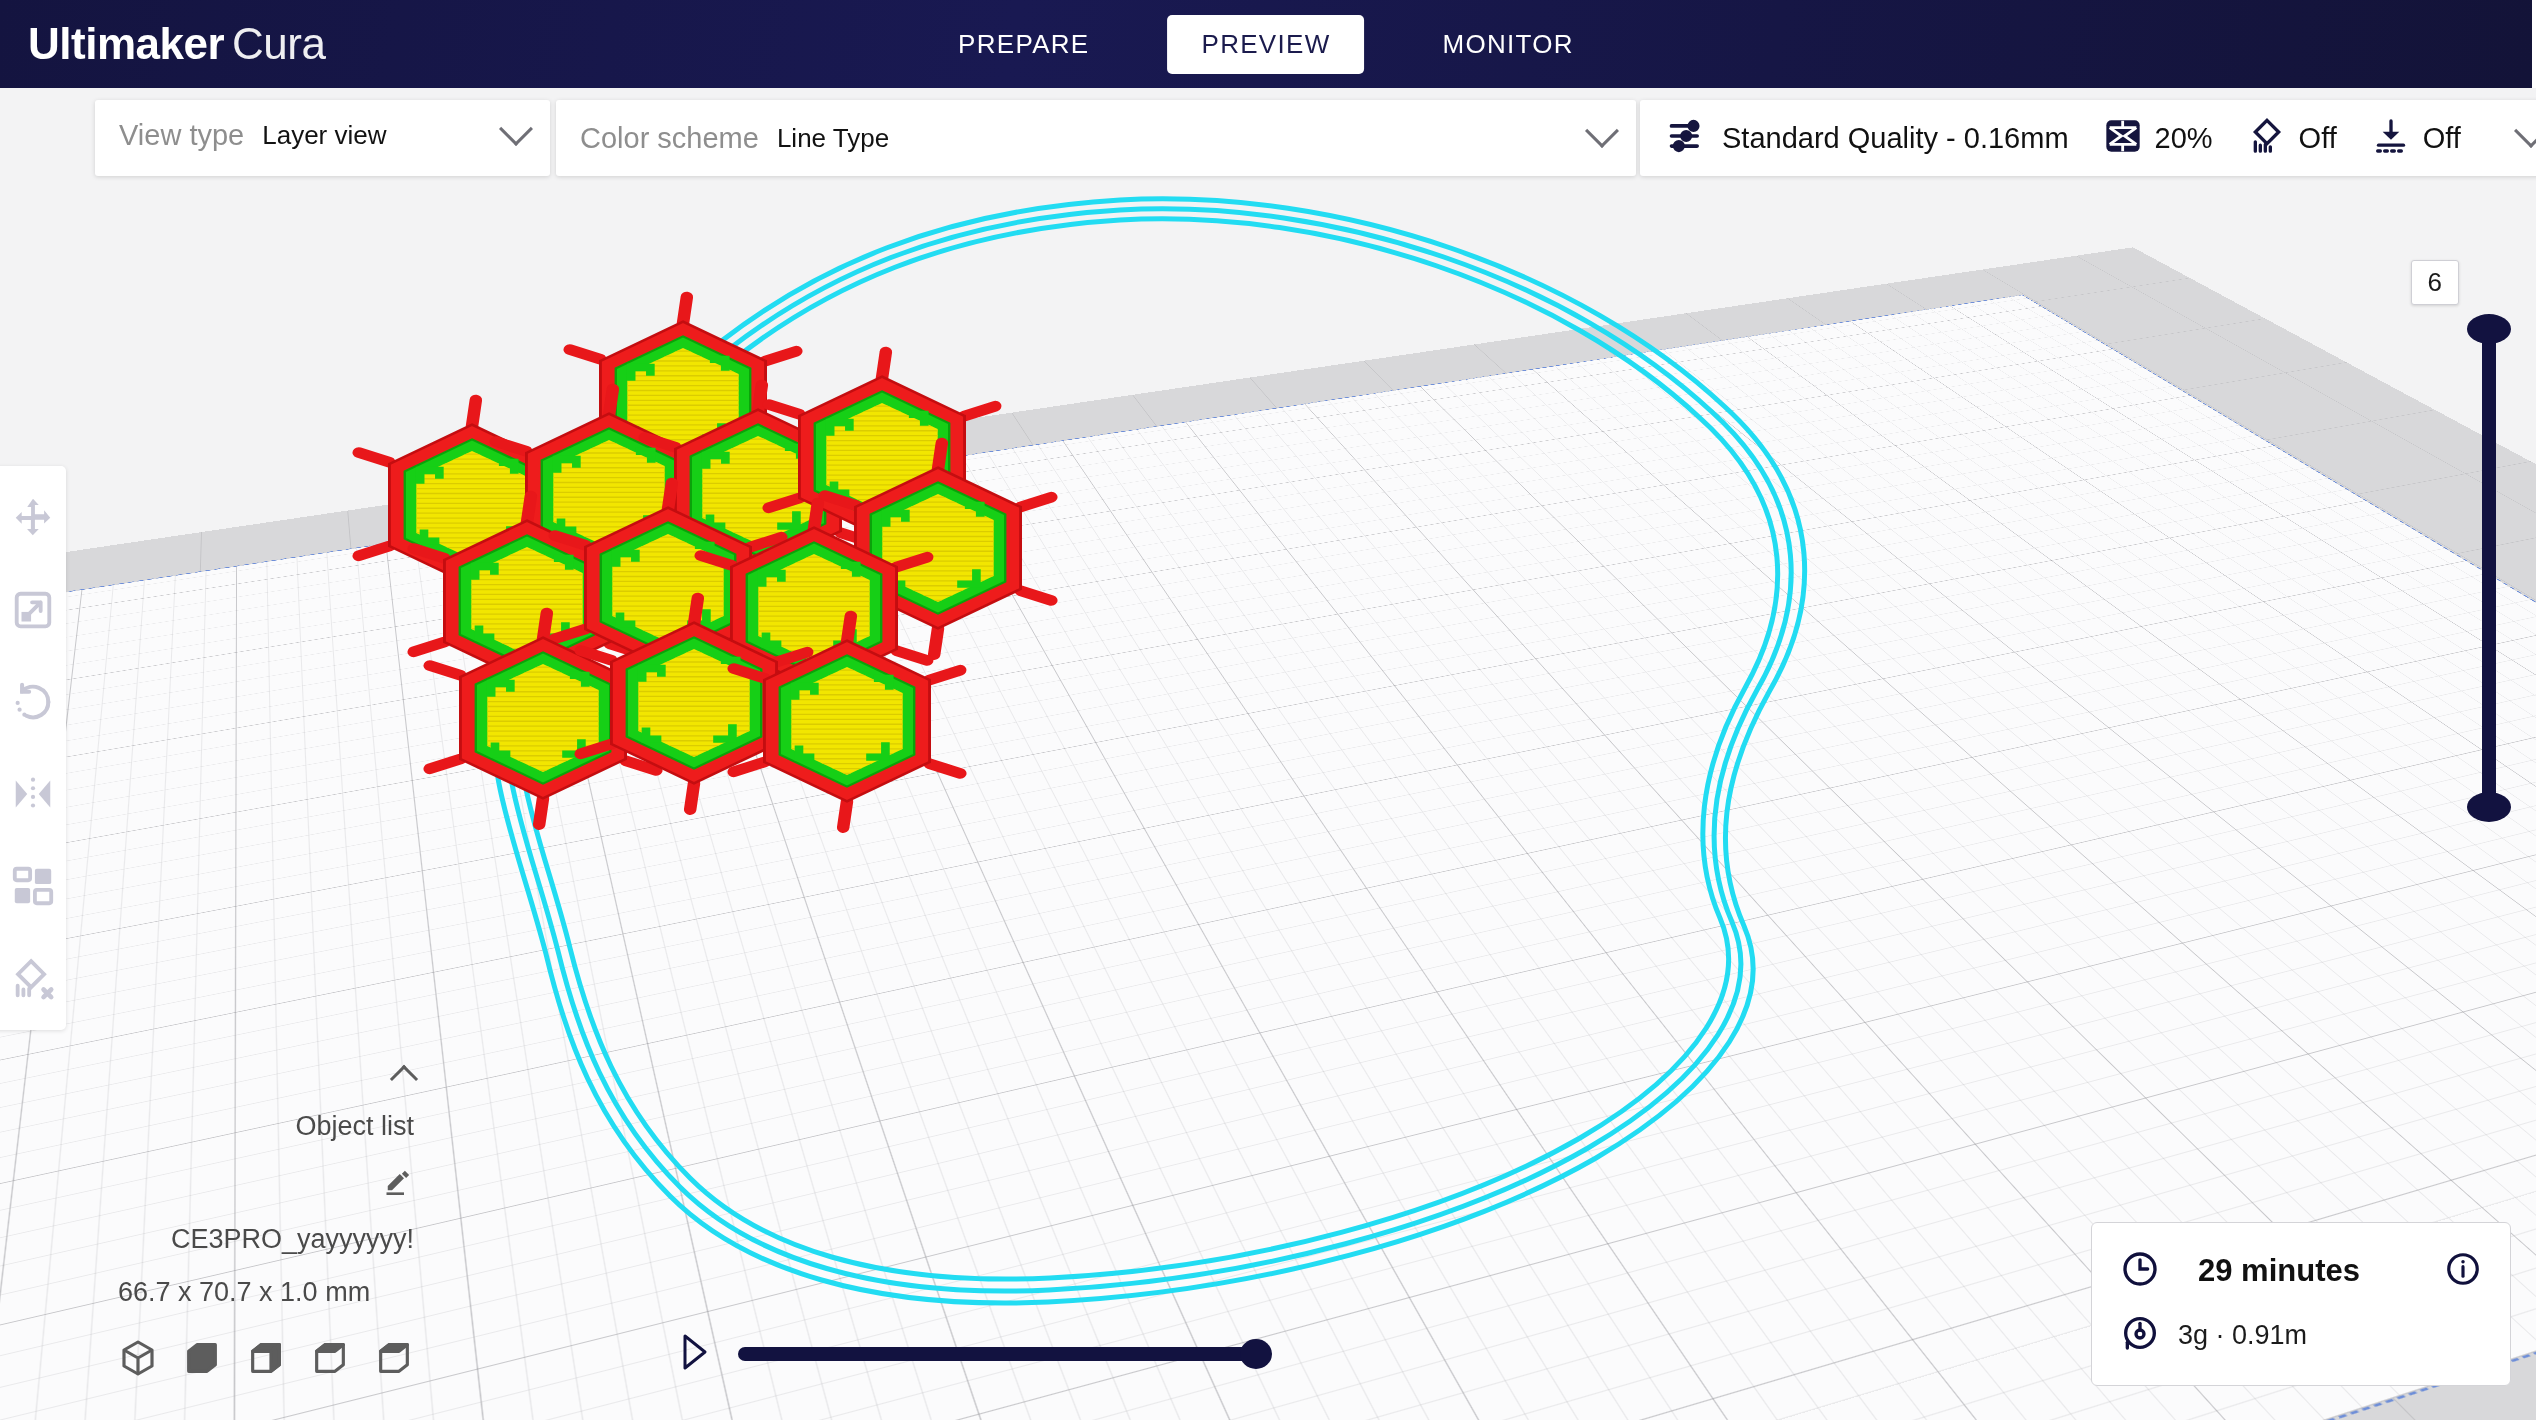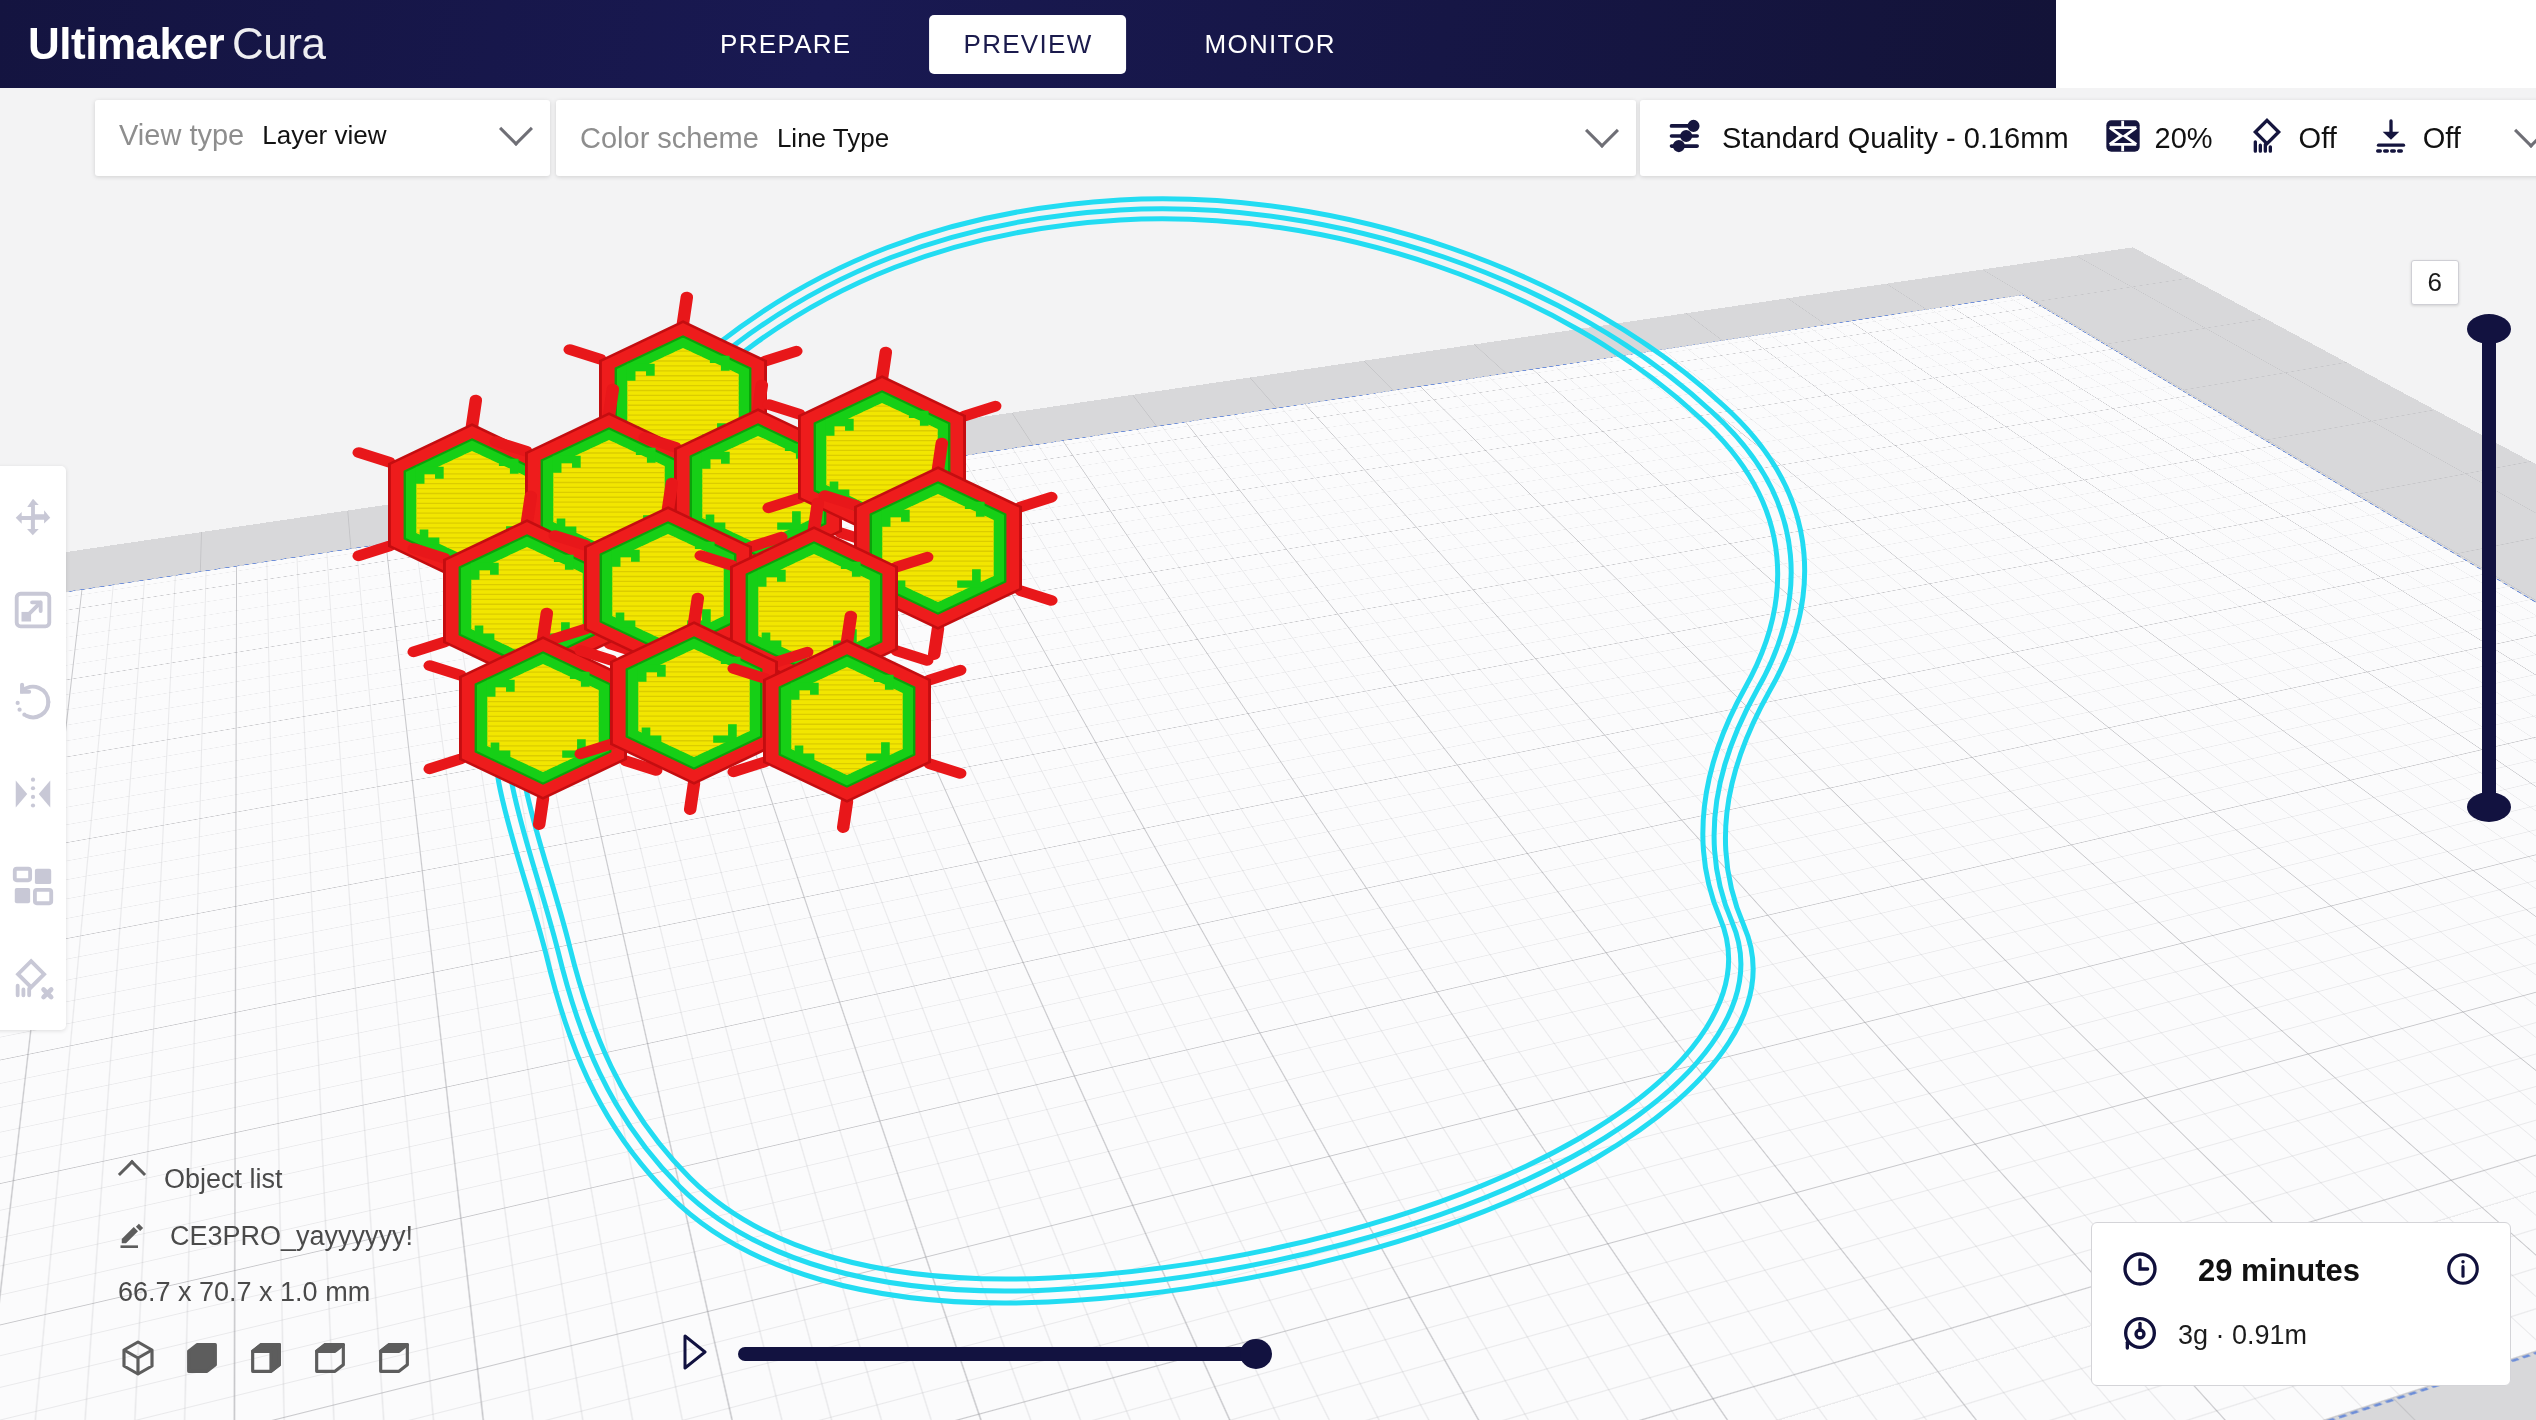--- a/index.html
+++ b/index.html
@@ -6,21 +6,21 @@
   html, body {
     width: 2536px; height: 1420px;
     overflow: hidden;
     font-family: "Liberation Sans", sans-serif;
     background: #fff;
   }
 
   
   #app-header {
     position: absolute; top: 0; left: 0;
-    width: 2056px; height: 88px;
+    width: 2532px; height: 88px;
     background: linear-gradient(100deg, #141440 0%, #191952 40%, #131338 100%);
     display: flex; align-items: center;
     z-index: 50;
   }
   #brand {
     margin-left: 28px;
     font-size: 44px;
     color: #ffffff;
     letter-spacing: -0.5px;
     white-space: nowrap;
@@ -219,21 +219,21 @@
     width: 32px; height: 30px;
     background: #121240; border-radius: 50%;
     cursor: pointer;
   }
 
   
   #object-panel {
     position: absolute; left: 118px; bottom: 42px;
     z-index: 35;
   }
-  .obj-row { display: flex; align-items: flex-start; gap: 22px; }
+  .obj-row { display: flex; align-items: flex-end; gap: 22px; flex-direction: column; }
   #obj-header { margin-bottom: 26px; cursor: pointer; }
   #obj-caret {
     width: 20px; height: 20px;
     border-left: 3px solid #5d5d5d;
     border-top: 3px solid #5d5d5d;
     transform: rotate(45deg);
     margin-left: 4px;
   }
   #obj-title { font-size: 27px; color: #4a4a4a; }
   #obj-name { font-size: 27px; color: #4a4a4a; }

